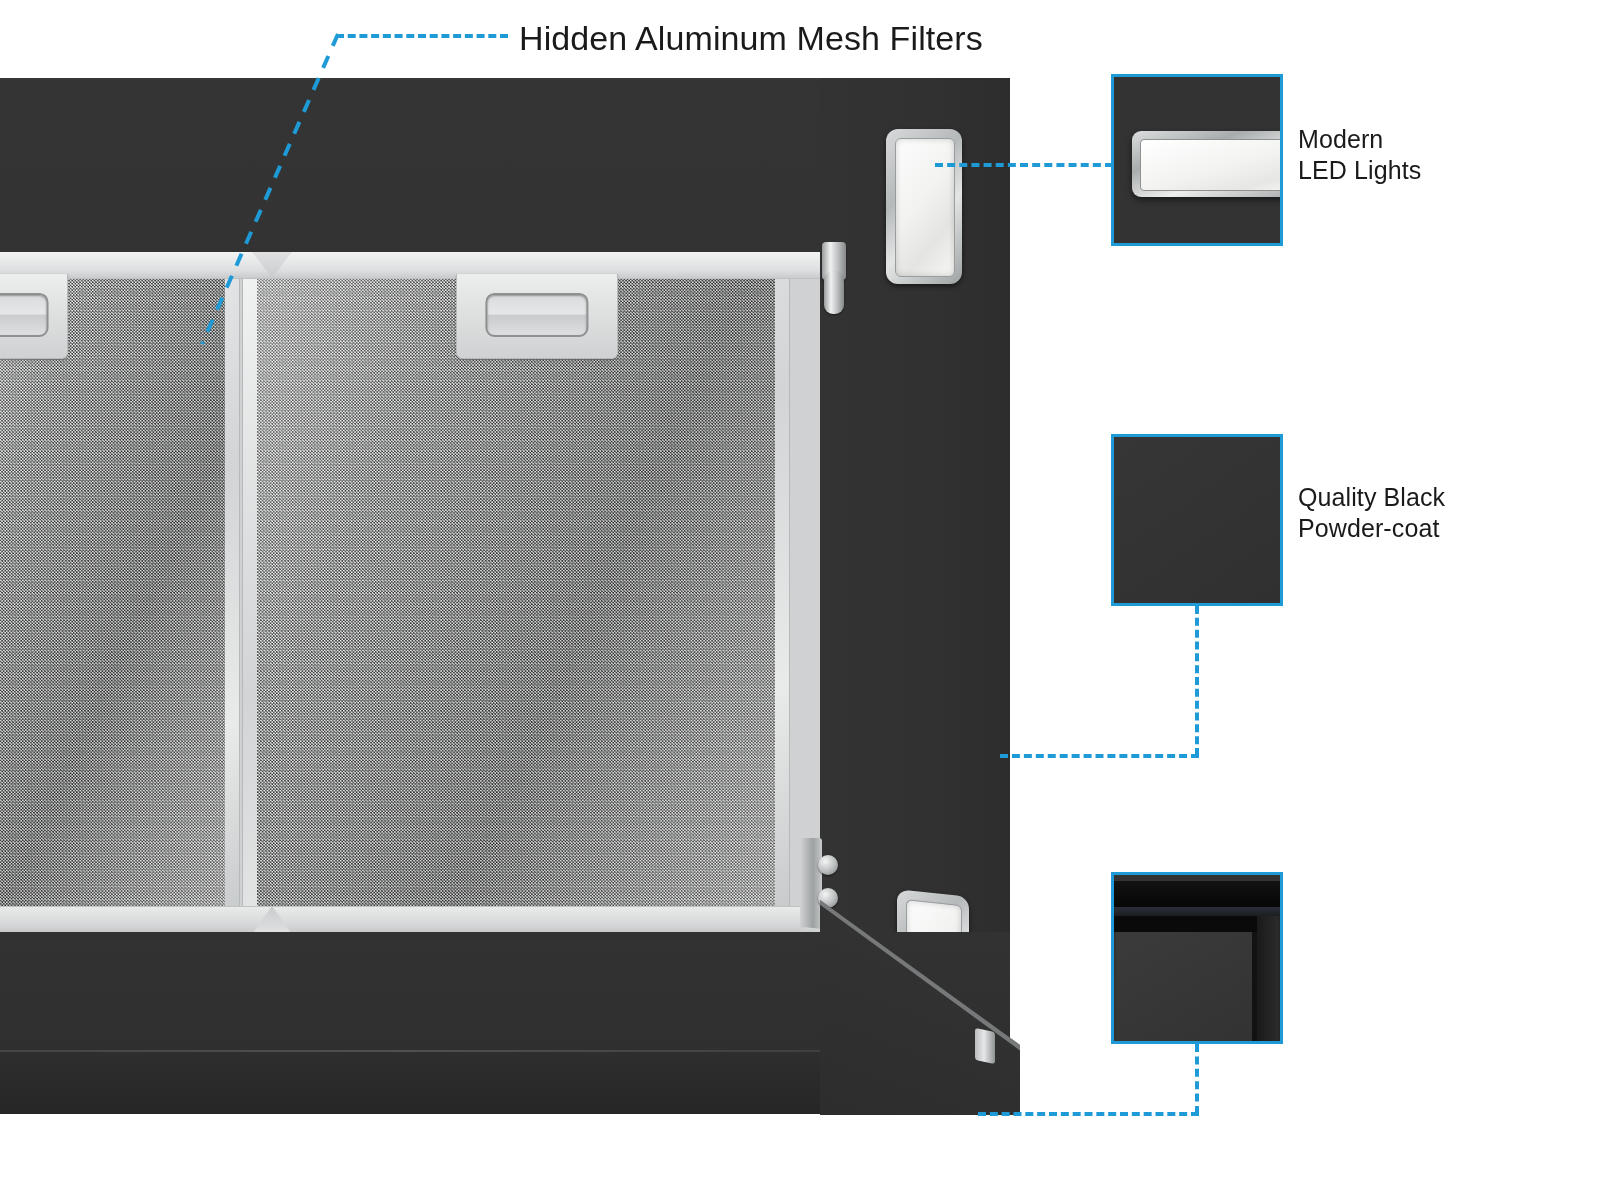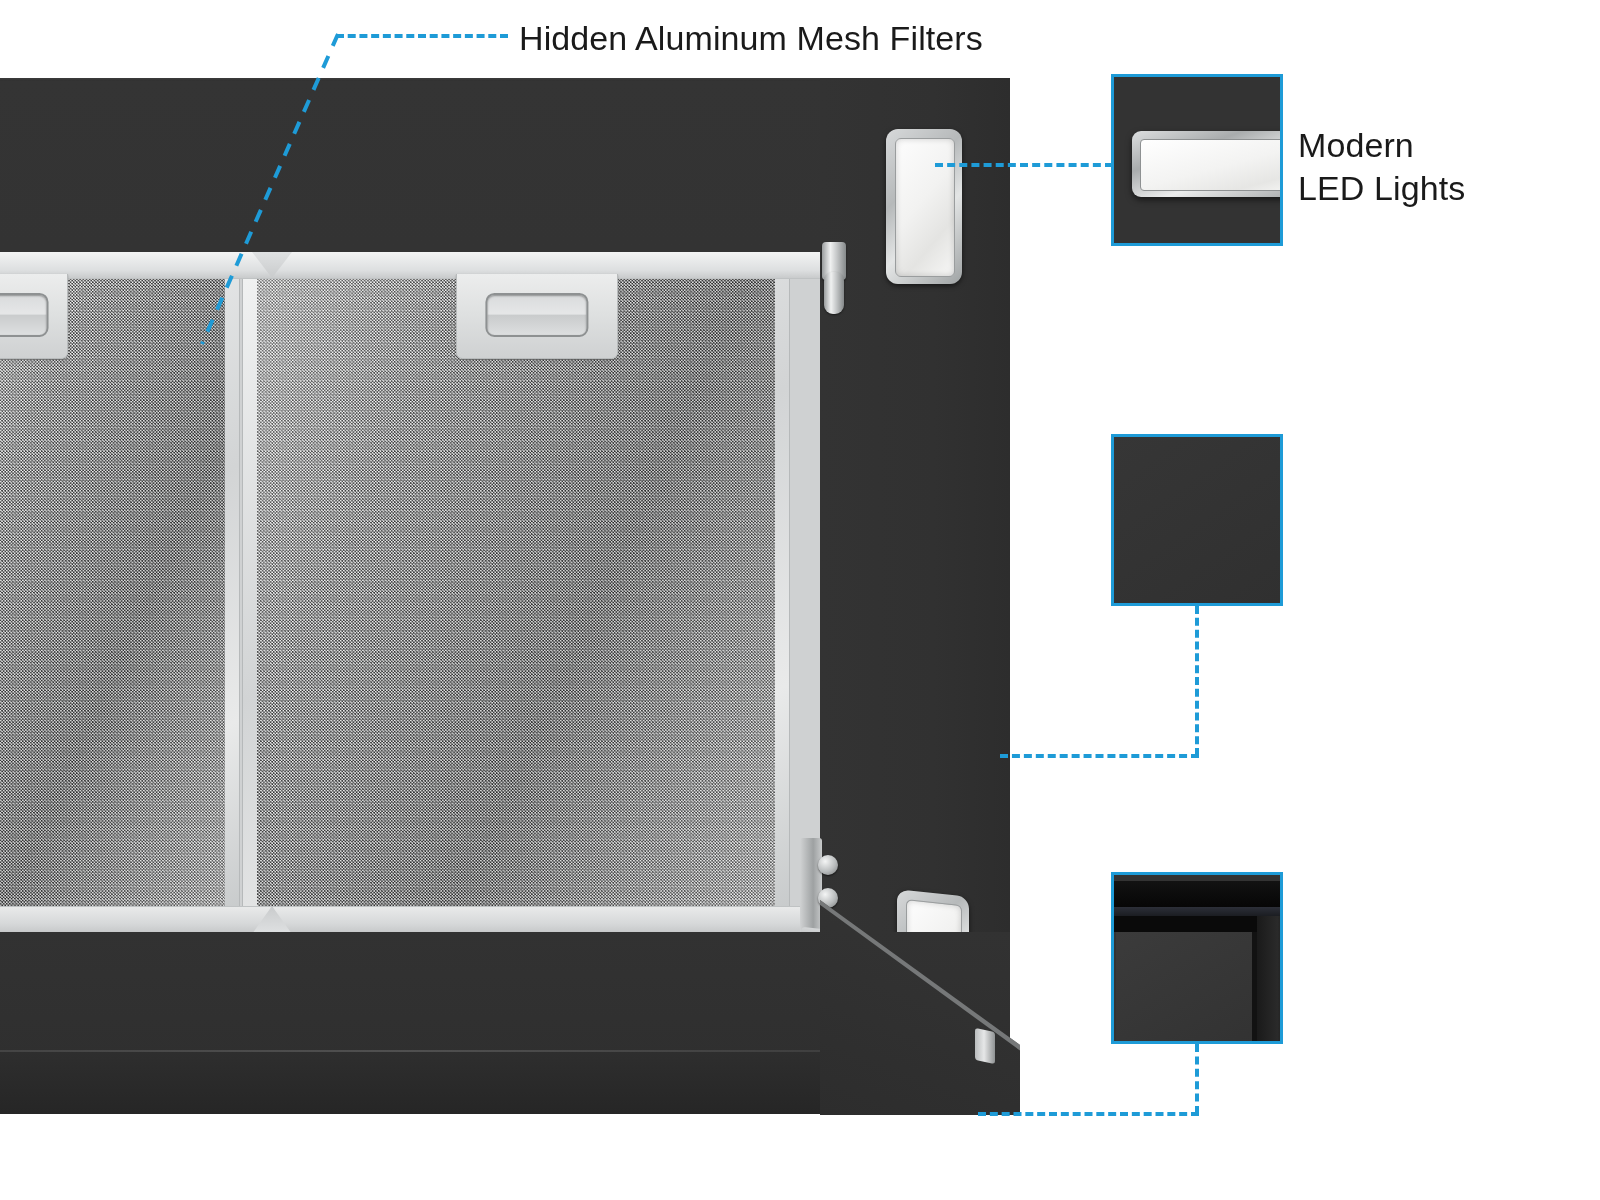--- a/index.html
+++ b/index.html
@@ -310,21 +310,21 @@
   .panel-corner-side{
     position:absolute;
     left:143px; top:41px; width:34px; height:136px;
     background:linear-gradient(90deg,#1a1a1a,#2a2a2a 60%,#101010);
   }
 
   
   .label{
     position:absolute;
     color:#1a1a1a;
-    font-size:34px;
+    font-size:25px;
     line-height:1.25;
     letter-spacing:.1px;
     white-space:pre-line;
     font-weight:400;
   }
   #label-filters{ left:519px; top:17px; font-size:34px; }
   #label-led{ left:1298px; top:124px; }
   #label-coat{ left:1298px; top:482px; }
   #label-panel{ left:1298px; top:921px; }
 
@@ -433,15 +433,17 @@
     <div class="panel-corner-gap"></div>
     <div class="panel-corner-side"></div>
     <div class="panel-corner-face"></div>
   </div>
 
   <div id="label-filters" class="label">Hidden Aluminum Mesh Filters</div>
 
   <div id="label-led" class="label">Modern
 LED Lights</div>
 
+  <div id="label-coat" class="label">Quality Black
+Powder-coat</div>
 
 
 </div>
 
 </body></html>

